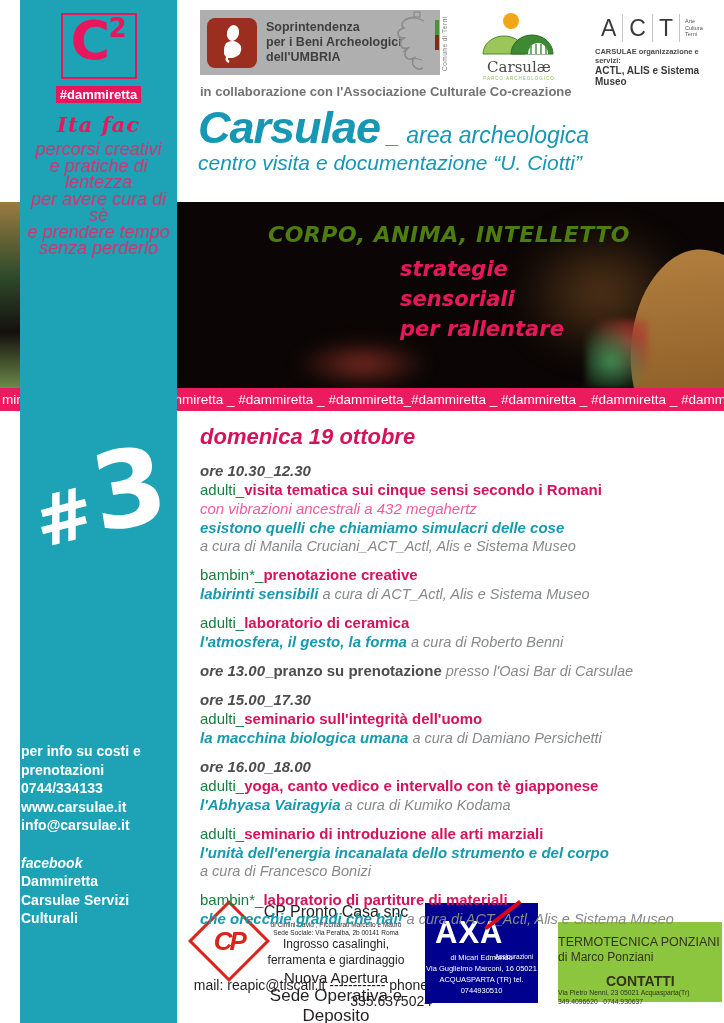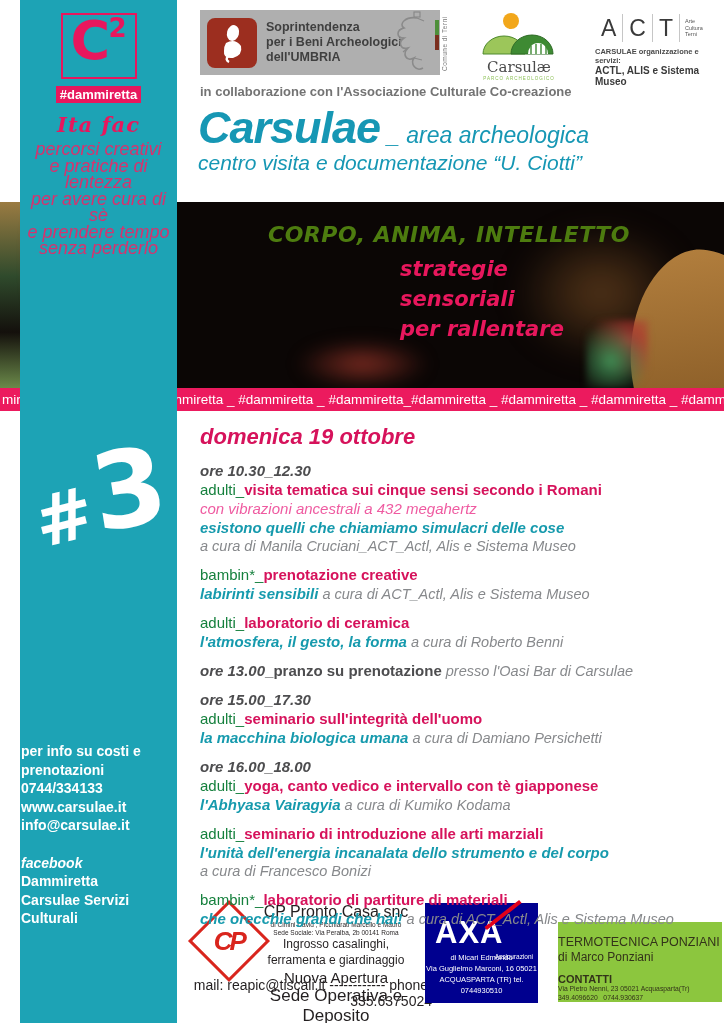--- a/index.html
+++ b/index.html
@@ -90,21 +90,21 @@
   .cp-sede{font-size:17px;}
   .cp-mail{position:absolute;left:192px;top:977px;width:240px;text-align:right;font-size:14px;color:#231f20;}
   .axa-box{position:absolute;left:425px;top:903px;width:113px;height:100px;background:#00008F;color:#fff;}
   .axa-word{position:absolute;left:10px;top:12px;font-size:31px;font-weight:bold;letter-spacing:1px;}
   .axa-slash{position:absolute;left:56px;top:10px;width:44px;height:4px;background:#E2001A;transform:rotate(-38deg);}
   .axa-assic{position:absolute;right:5px;top:50px;font-size:6.5px;}
   .axa-lines{position:absolute;bottom:7px;width:100%;text-align:center;font-size:7.5px;line-height:11px;}
   .termo-box{position:absolute;left:558px;top:922px;width:164px;height:80px;background:#8CC63E;color:#33331a;}
   .termo-title{font-size:12.5px;margin-top:13px;}
   .termo-sub{font-size:12px;margin-top:1px;}
-  .termo-contatti{font-size:11px;font-weight:bold;margin-top:9px;}
+  .termo-contatti{font-size:14px;font-weight:bold;margin-top:9px;padding-left:48px;}
   .termo-l{font-size:6.8px;line-height:8.5px;}
 </style>
 </head>
 <body>
 
 <div class="poster">
 
   <div class="paint-band">
     <div class="blob pb1"></div>
     <div class="blob pb2"></div>

